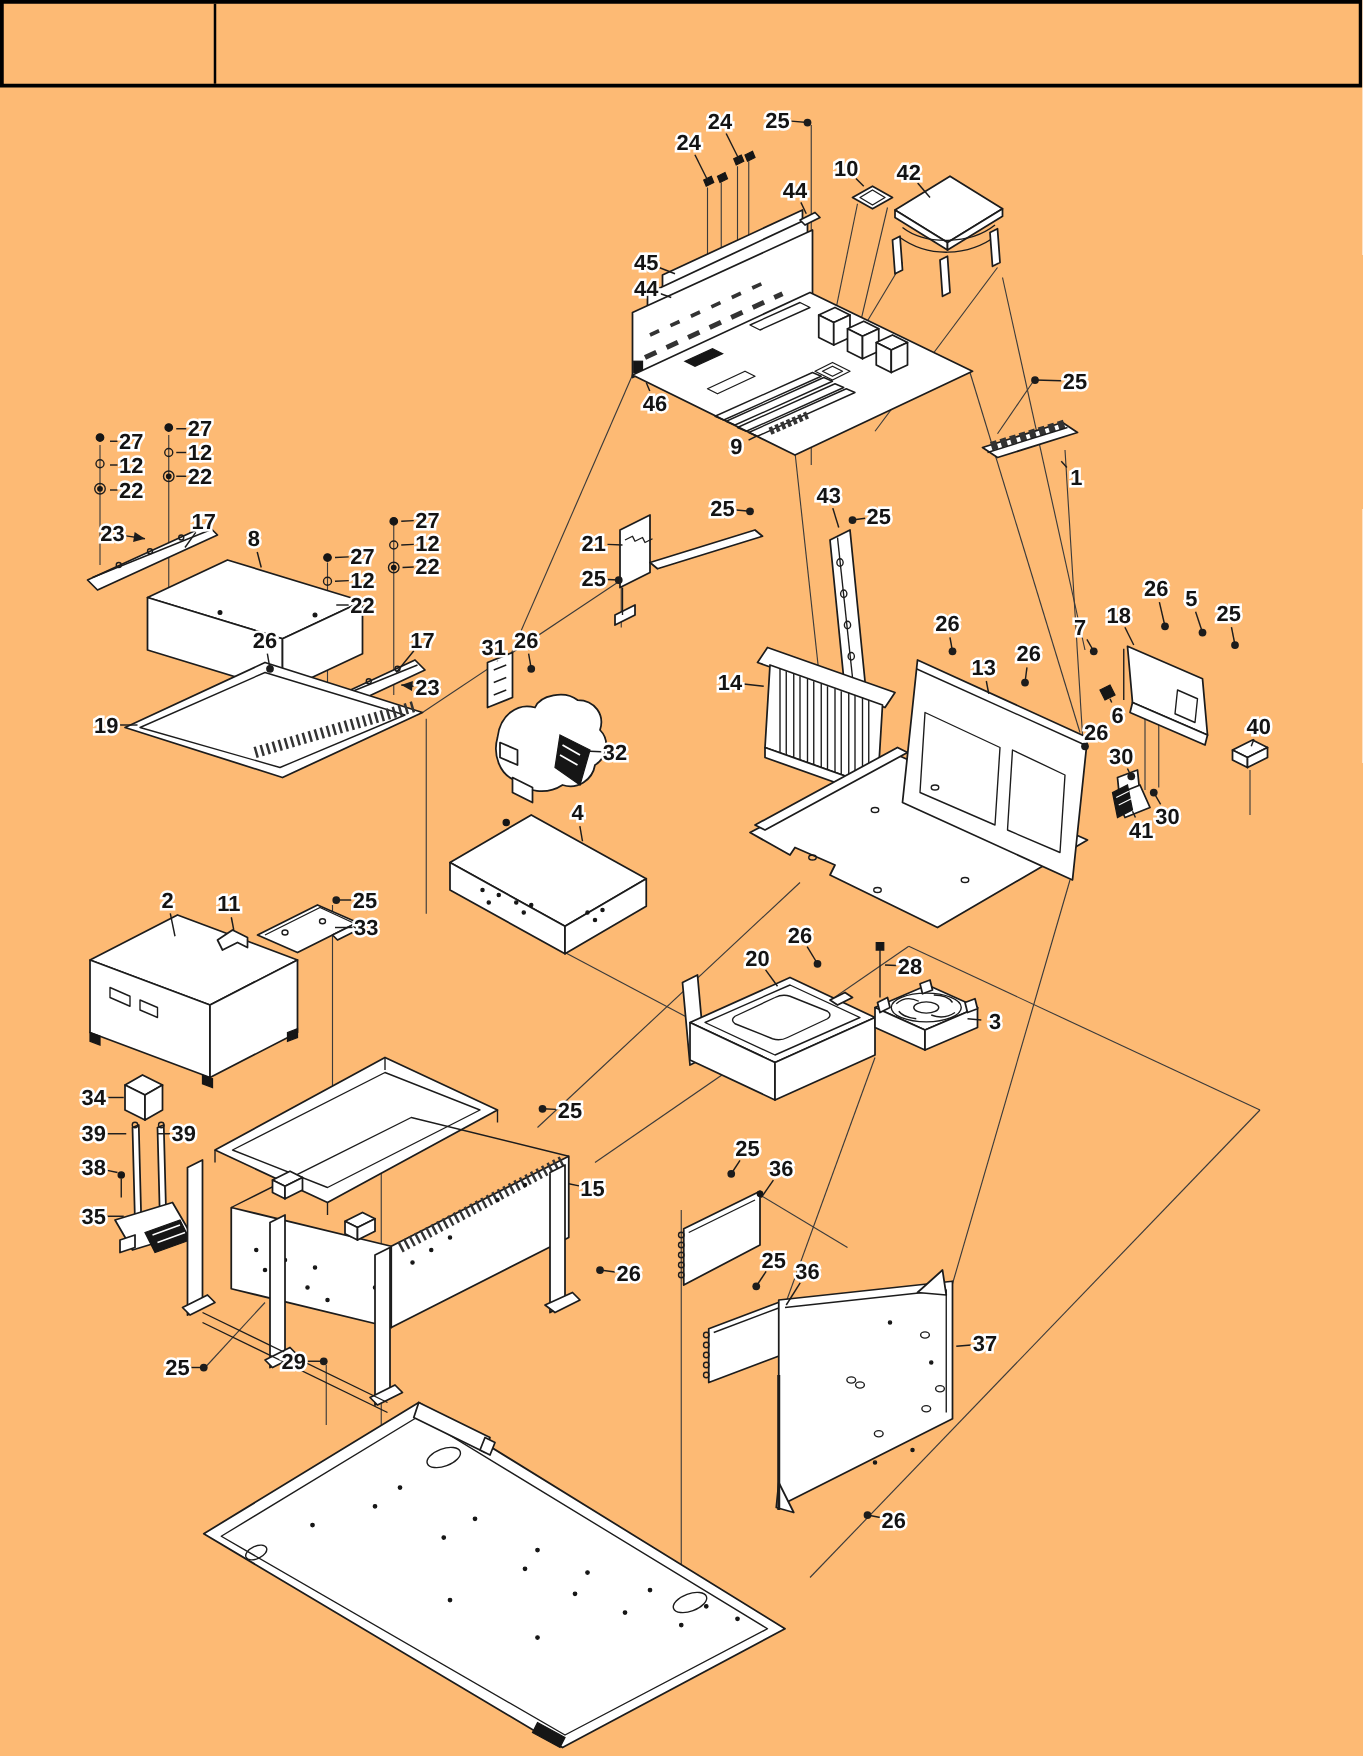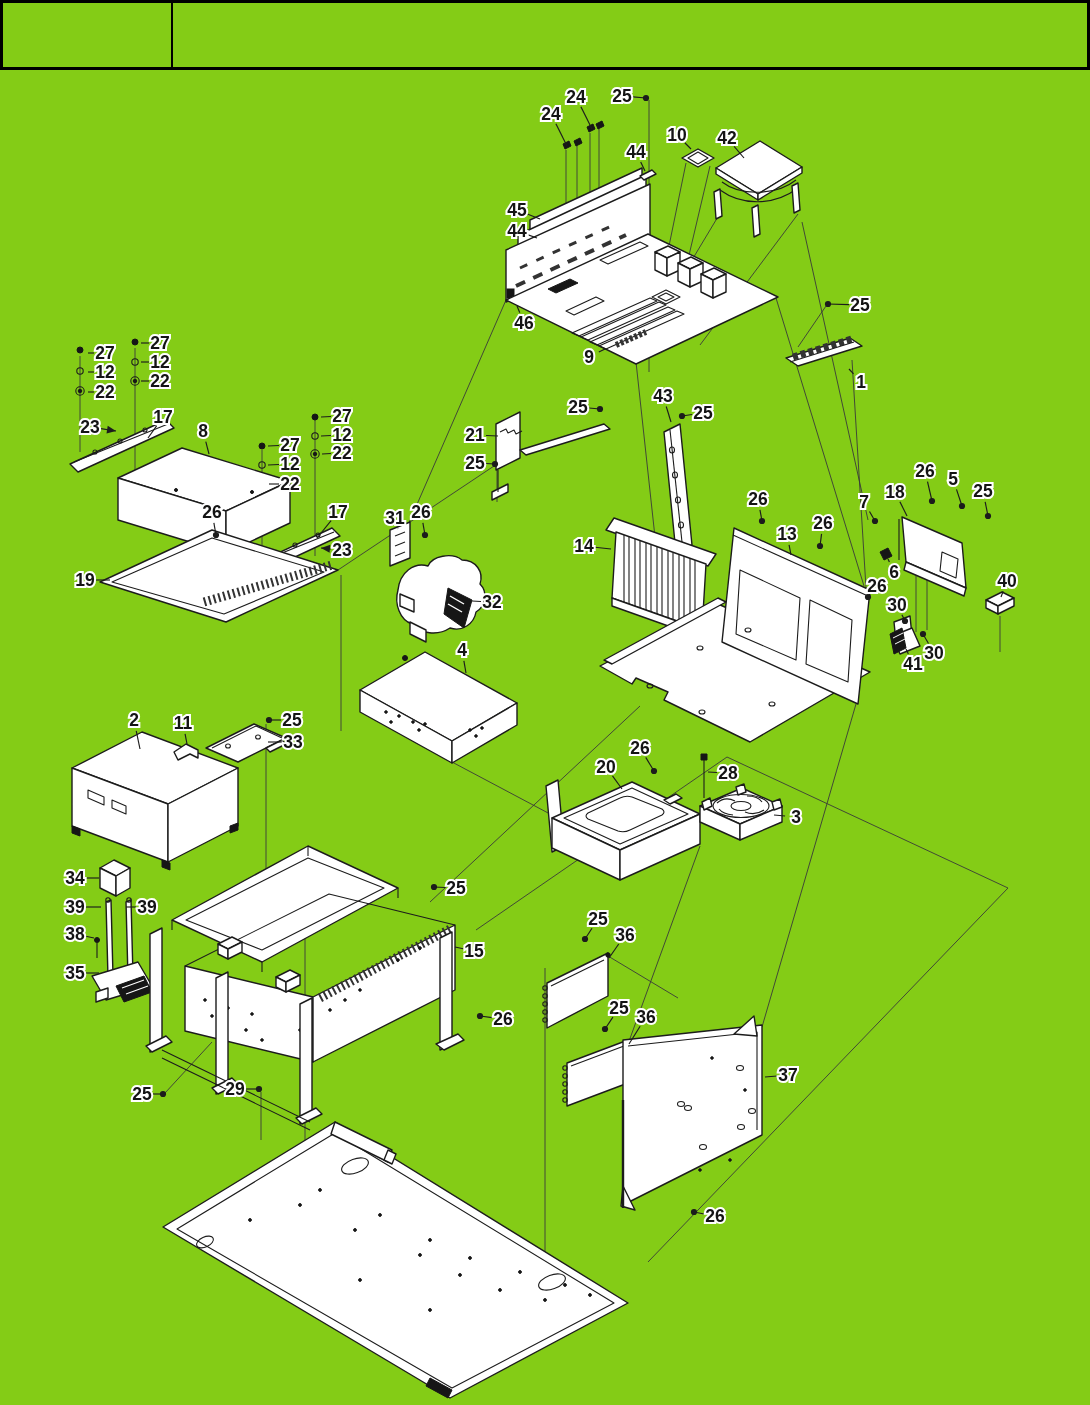--- a/index.html
+++ b/index.html
@@ -1,16 +1,16 @@
 <!DOCTYPE html>
 <html><head>
 <meta charset="utf-8">
 <style>
   html,body{margin:0;padding:0;background:#fff;}
-  .sheet{position:relative;width:1090px;height:1405px;background:#84cc16;overflow:hidden;
+  .sheet{position:relative;width:1090px;height:1405px;background:#fdba74;overflow:hidden;
          font-family:"Liberation Sans",sans-serif;}
   .title-block{position:absolute;left:0;top:0;width:1084px;height:64px;
                border:3px solid #000;display:flex;}
   .title-block .cell-left{width:168px;border-right:2px solid #000;}
   .title-block .cell-right{flex:1;}
   svg{position:absolute;left:0;top:0;}
   .part{fill:#fff;stroke:#1c1c1c;stroke-width:1.4;stroke-linejoin:round;}
   .detail{fill:none;stroke:#1c1c1c;stroke-width:1.1;stroke-linejoin:round;}
   .dark{fill:#161616;stroke:#161616;}
   .construction{stroke:#3a3a3a;stroke-width:0.9;fill:none;}

